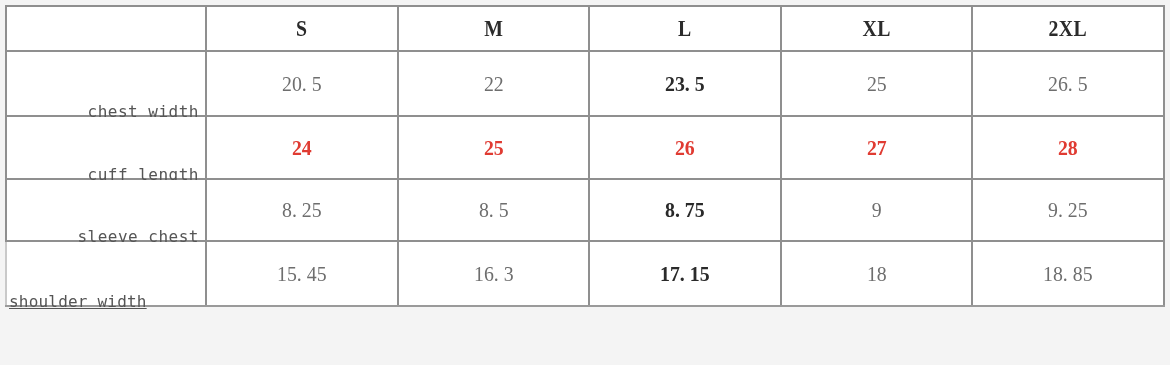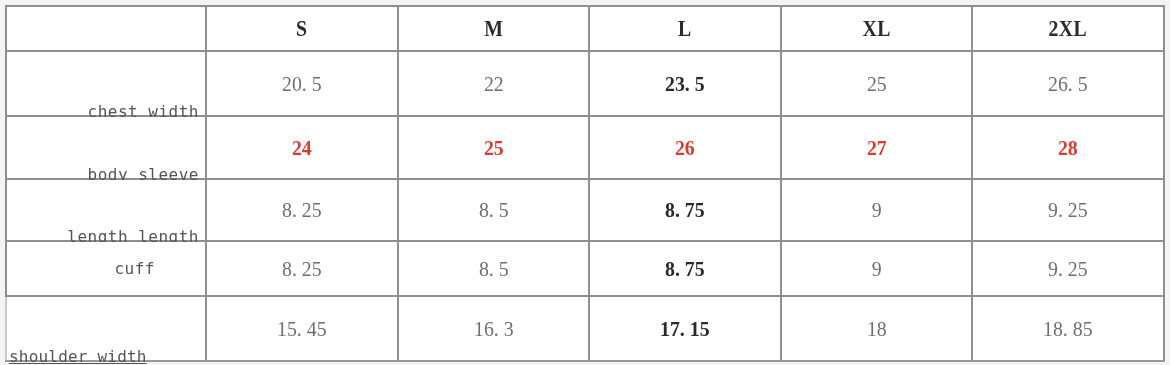--- a/index.html
+++ b/index.html
@@ -160,50 +160,40 @@
         </td>
         <td class="value">20. 5</td>
         <td class="value">22</td>
         <td class="value highlight">23. 5</td>
         <td class="value">25</td>
         <td class="value">26. 5</td>
       </tr>
 
       <tr class="data-row row-body">
         <td class="row-label">
-          <span class="label-text">body sleeve</span>
+          <span class="label-text">cuff length</span>
         </td>
         <td class="value accent">24</td>
         <td class="value accent">25</td>
         <td class="value accent">26</td>
         <td class="value accent">27</td>
         <td class="value accent">28</td>
       </tr>
 
       <tr class="data-row row-sleeve">
         <td class="row-label">
-          <span class="label-text">length length</span>
+          <span class="label-text">sleeve chest</span>
         </td>
         <td class="value">8. 25</td>
         <td class="value">8. 5</td>
         <td class="value highlight">8. 75</td>
         <td class="value">9</td>
         <td class="value">9. 25</td>
       </tr>
 
-      <tr class="data-row row-cuff">
-        <td class="row-label centered">
-          <span class="label-text">cuff</span>
-        </td>
-        <td class="value">8. 25</td>
-        <td class="value">8. 5</td>
-        <td class="value highlight">8. 75</td>
-        <td class="value">9</td>
-        <td class="value">9. 25</td>
-      </tr>
 
       <tr class="data-row row-shoulder">
         <td class="row-label wide">
           <span class="label-text">shoulder width</span>
         </td>
         <td class="value">15. 45</td>
         <td class="value">16. 3</td>
         <td class="value highlight">17. 15</td>
         <td class="value">18</td>
         <td class="value">18. 85</td>

